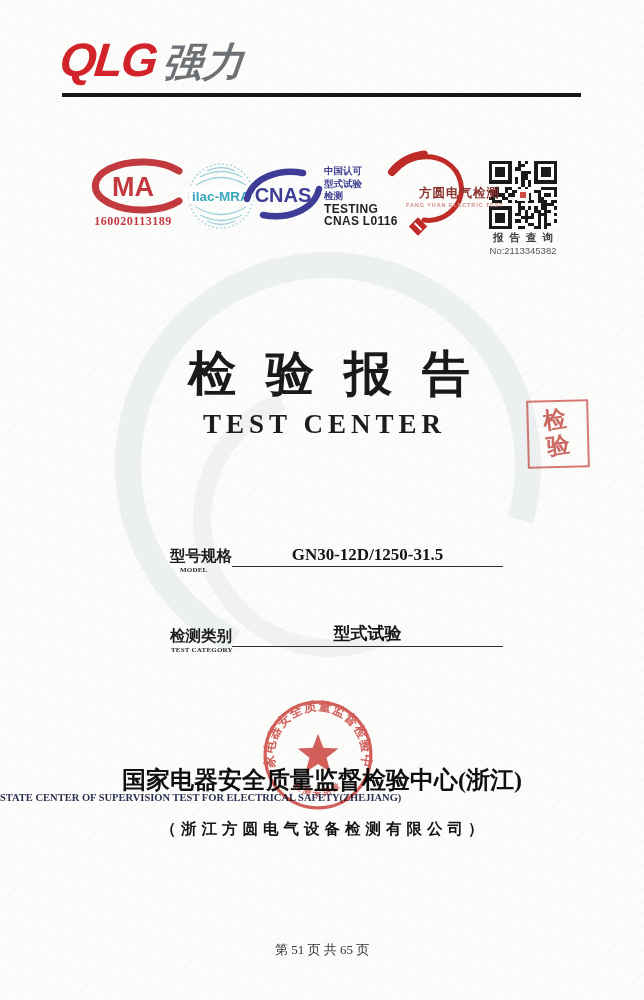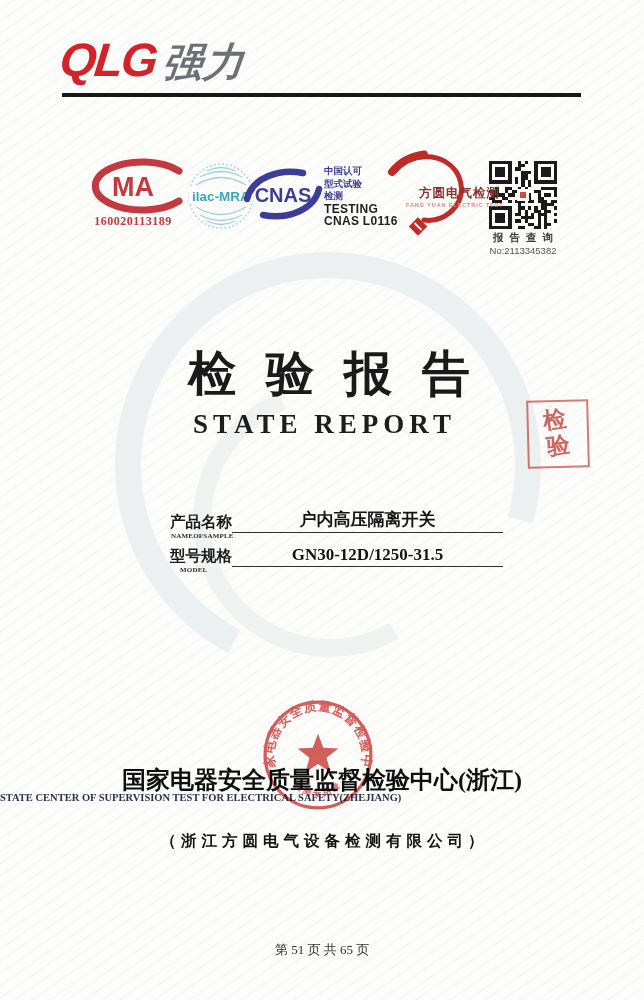--- a/index.html
+++ b/index.html
@@ -44,21 +44,21 @@
   .frow{left:170px;width:333px;height:22px;display:flex;align-items:flex-end;z-index:1;}
   .flabel{position:relative;width:62px;font-size:15.5px;font-weight:700;color:#1c1c1c;white-space:nowrap;}
   .fsub{position:absolute;left:1px;top:20px;width:140px;font-size:7px;font-weight:700;color:#2c2c2c;
         letter-spacing:.2px;}
   .fline{flex:1;border-bottom:1.6px solid #2e2e2e;text-align:center;font-size:17px;font-weight:700;
         color:#141414;padding-bottom:1px;white-space:nowrap;}
   
   .org-zh{left:0;top:757px;width:644px;text-align:center;font-size:24px;font-weight:900;color:#0f0f0f;z-index:1;margin-top:7px;}
   .org-en{left:0;top:792px;width:644px;text-align:left;font-size:10.5px;font-weight:900;color:#2c3050;z-index:1;}
   .org-sub{left:0;top:819px;width:644px;text-align:center;font-size:15.5px;font-weight:800;color:#141414;
-        letter-spacing:5px;padding-left:5px;box-sizing:border-box;z-index:1;margin-top:12px;}
+        letter-spacing:5px;padding-left:5px;box-sizing:border-box;z-index:1;}
   .seal{left:257px;top:694px;z-index:3;opacity:.88;mix-blend-mode:multiply;}
   
   .footer{left:0;top:941px;width:644px;text-align:center;font-size:13px;color:#333;z-index:1;}
   svg{display:block;}
   .z1{z-index:1;}
   .z0{z-index:0;}
 </style>
 </head>
 <body>
 
@@ -250,35 +250,35 @@
       <rect x="0" y="14" width="7" height="7" fill="#1a1a1a"></rect>
       <rect x="1" y="15" width="5" height="5" fill="#fdfdfc"></rect>
       <rect x="2" y="16" width="3" height="3" fill="#1a1a1a"></rect>
       <rect x="8.5" y="8.5" width="4" height="4" fill="#fdfdfc"></rect>
       <rect x="9.5" y="9.5" width="2" height="2" fill="#cf4a44"></rect>
     </svg>
   <div class="abs qr-cap">报告查询</div>
   <div class="abs qr-no">No:2113345382</div>
 
   <div class="abs title-zh">检验报告</div>
-  <div class="abs title-en">STATE REPORT</div>
+  <div class="abs title-en">TEST CENTER</div>
 
   <div class="abs sq-stamp">
     <div class="txt">检验</div>
   </div>
 
-  <div class="abs frow" style="top:511px">
-    <div class="flabel"><span>产品名称</span>
-      <span class="fsub">NAMEOFSAMPLE</span></div>
-    <div class="fline">户内高压隔离开关</div>
-  </div>
   <div class="abs frow" style="top:545px">
     <div class="flabel"><span>型号规格</span>
       <span class="fsub" style="left:10px">MODEL</span></div>
     <div class="fline">GN30-12D/1250-31.5</div>
+  </div>
+  <div class="abs frow" style="top:625px">
+    <div class="flabel"><span>检测类别</span>
+      <span class="fsub">TEST CATEGORY</span></div>
+    <div class="fline">型式试验</div>
   </div>
 
   <div class="abs org-zh">国家电器安全质量监督检验中心(浙江)</div>
   <div class="abs org-en">STATE CENTER OF SUPERVISION TEST FOR ELECTRICAL SAFETY(ZHEJIANG)</div>
   <div class="abs org-sub">（浙江方圆电气设备检测有限公司）</div>
 
   <svg class="abs seal" width="122" height="122" viewBox="0 0 120 120">
     <defs>
       <path id="sealTop" d="M 19 75 A 43.7 43.7 0 1 1 101 75"></path>
       <path id="sealBot" d="M 34 88 A 34 34 0 0 0 86 88"></path>

